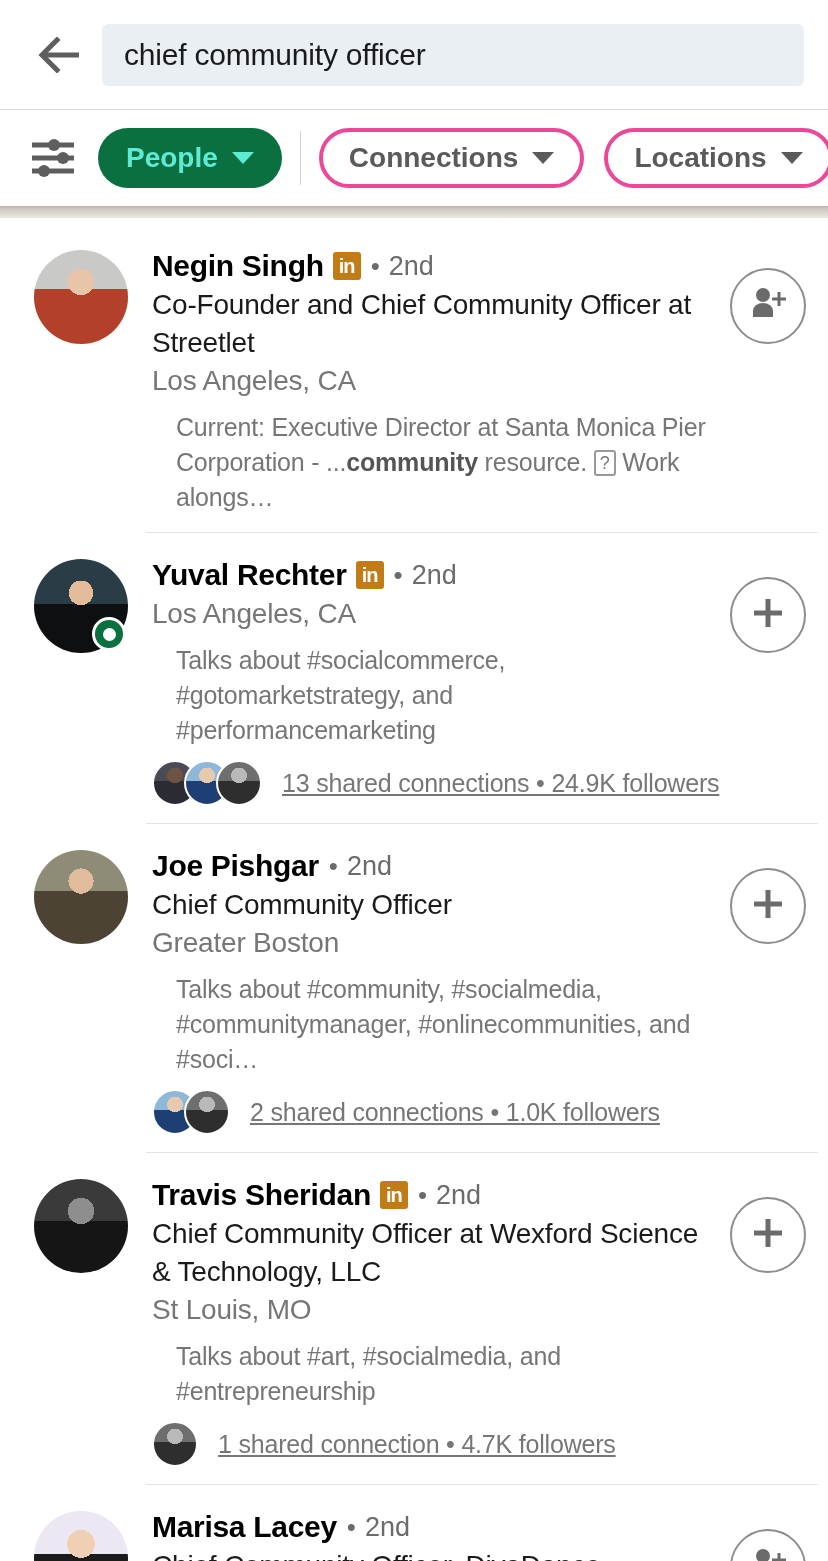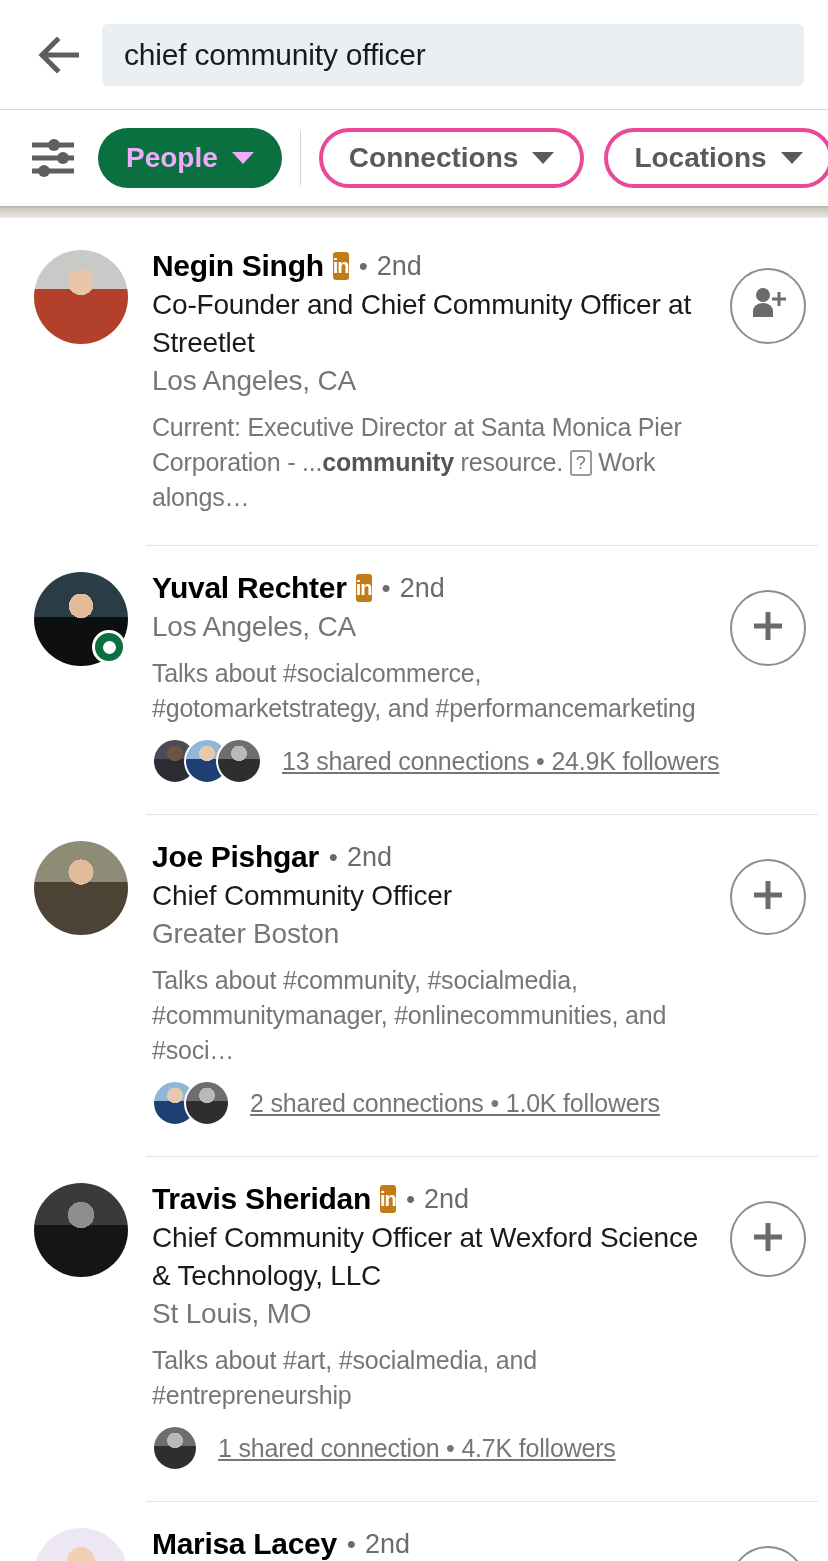--- a/index.html
+++ b/index.html
@@ -85,21 +85,21 @@
   }
   .pill .caret {
     margin-left: 14px;
     width: 0; height: 0;
     border-left: 11px solid transparent;
     border-right: 11px solid transparent;
     border-top: 12px solid currentColor;
   }
   .pill.primary {
     background: #0a7040;
-    color: #f0abfc;
+    color: #5eead4;
     font-weight: bold;
     padding: 0 28px;
   }
   .pill.outline {
     background: #fff;
     color: #5a5a5a;
     border: 4px solid #ec4899;
     font-weight: bold;
   }
   .pill-divider {
@@ -121,21 +121,21 @@
     background: #ffffff;
   }
 
   
   .results {
     padding: 0 0 0 0;
     background: #fff;
   }
   .result {
     display: flex;
-    padding: 22px 22px 13px 34px;
+    padding: 22px 22px 0 34px;
     position: relative;
   }
   .result .sep {
     position: absolute;
     left: 146px;
     right: 10px;
     bottom: 0;
     height: 1px;
     background: #e3e3e3;
   }
@@ -185,21 +185,21 @@
   .name {
     font-weight: bold;
     color: #000;
     letter-spacing: -0.3px;
     cursor: pointer;
   }
   .in-badge {
     display: inline-flex;
     align-items: center;
     justify-content: center;
-    width: 16px;
+    width: 28px;
     height: 28px;
     background: #c27c16;
     color: #fff;
     border-radius: 3px;
     font-size: 20px;
     font-weight: bold;
     line-height: 1;
     margin-left: 9px;
     letter-spacing: -1px;
     font-family: "Liberation Sans", sans-serif;
@@ -224,20 +224,21 @@
     line-height: 38px;
     color: #767676;
     letter-spacing: -0.2px;
   }
   .snippet {
     font-size: 25px;
     line-height: 35px;
     color: #767676;
     margin-top: 10px;
     letter-spacing: -0.2px;
+    margin-left: 24px;
   }
   .snippet b { color: #555; font-weight: bold; }
   .tofu {
     display: inline-block;
     border: 2px solid #9a9a9a;
     border-radius: 3px;
     font-size: 18px;
     line-height: 20px;
     padding: 1px 4px;
     color: #767676;

